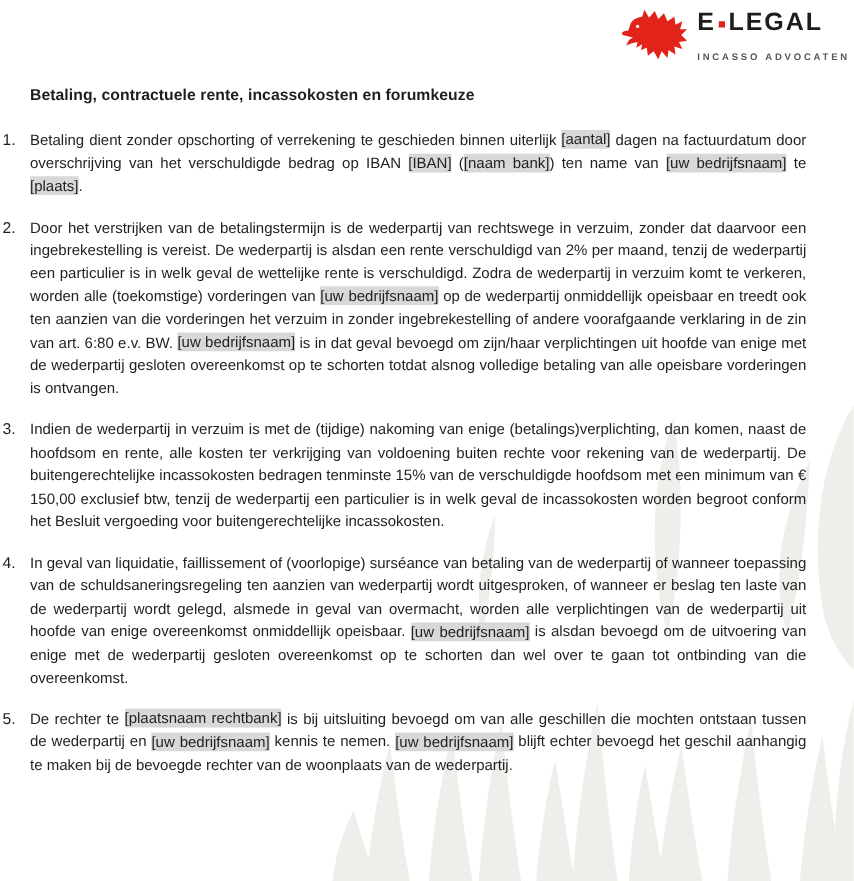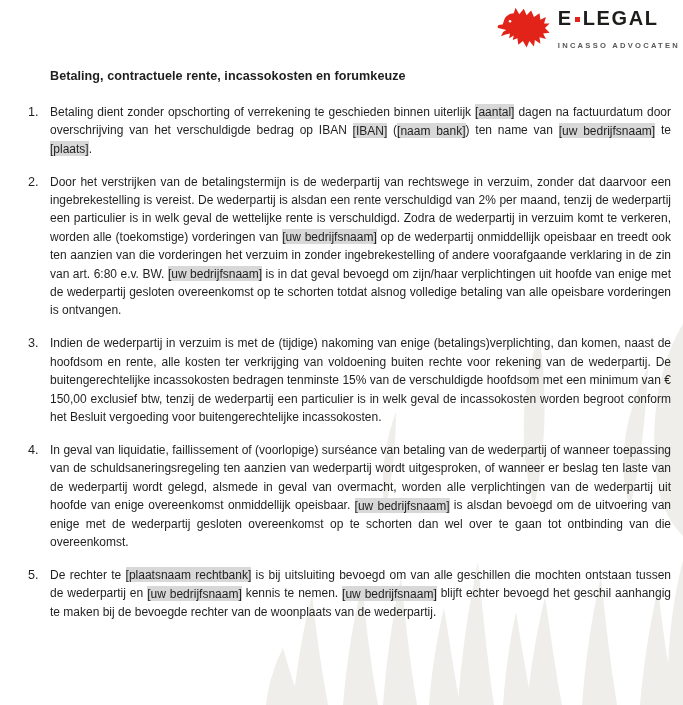--- a/index.html
+++ b/index.html
@@ -37,21 +37,21 @@
     display: inline-block; margin: 2px 3px 0 2px; flex: 0 0 auto;
   }
   .tagline {
     margin-top: 13px;
     font-size: 7.6px; letter-spacing: 2.25px; font-weight: bold;
     color: var(--tagline, #575756); white-space: nowrap;
   }
 
   
   .content {
-    position: absolute; left: 28px; top: 67px; width: 643px; 
+    position: absolute; left: 2px; top: 67px; width: 643px; 
     z-index: 1;
   }
   .doc-heading {
     font-size: 12.6px; font-weight: bold; line-height: 18.4px;
     margin-left: 22px; margin-bottom: 17.5px;
     letter-spacing: 0.05px;
   }
   .para-row { display: flex; margin-bottom: 14.5px; }
   .para-num {
     flex: 0 0 22px; width: 22px;

